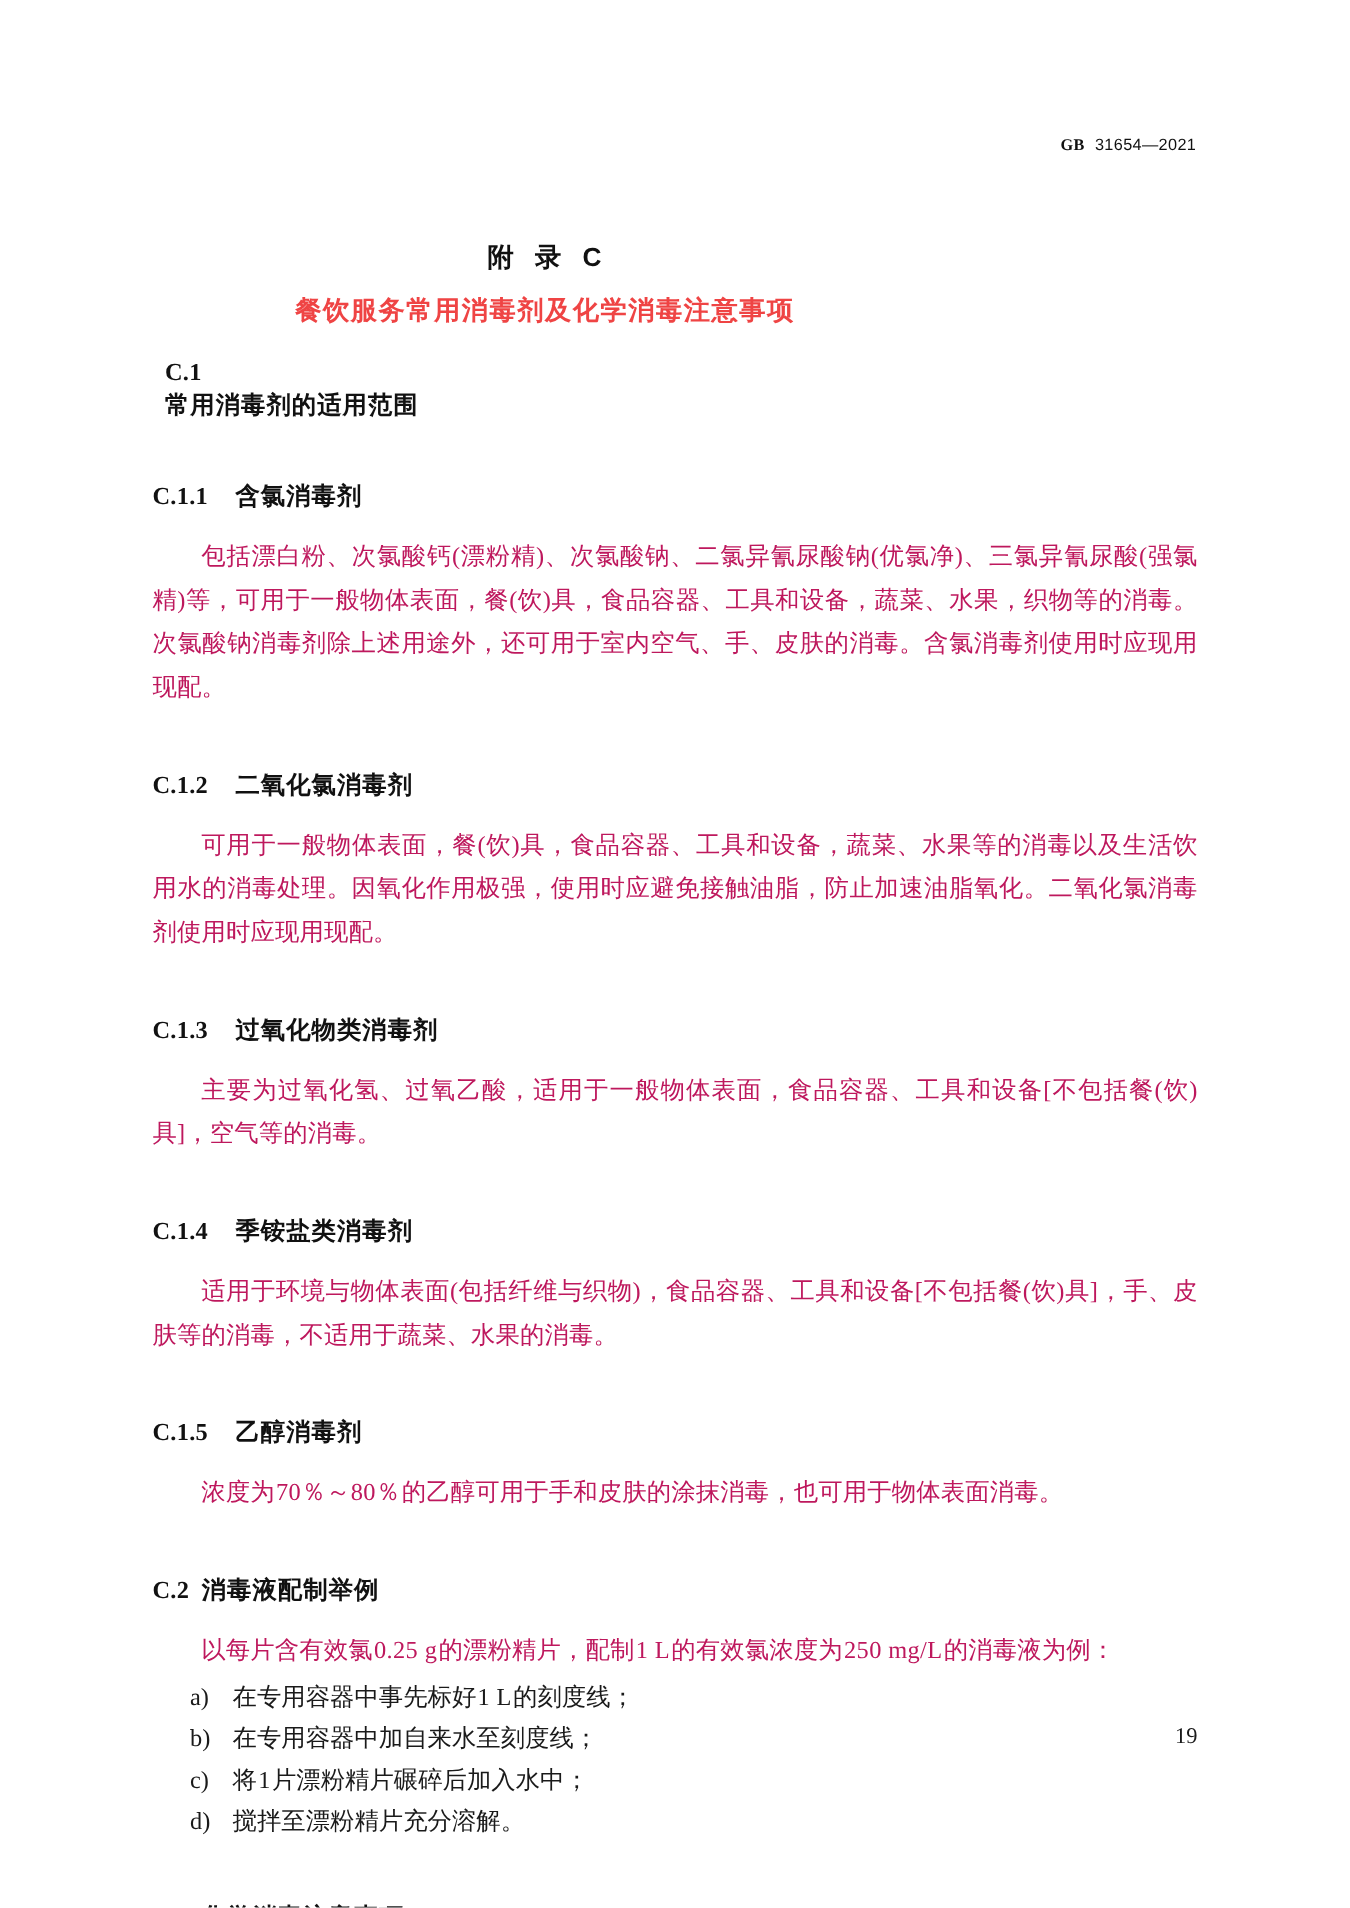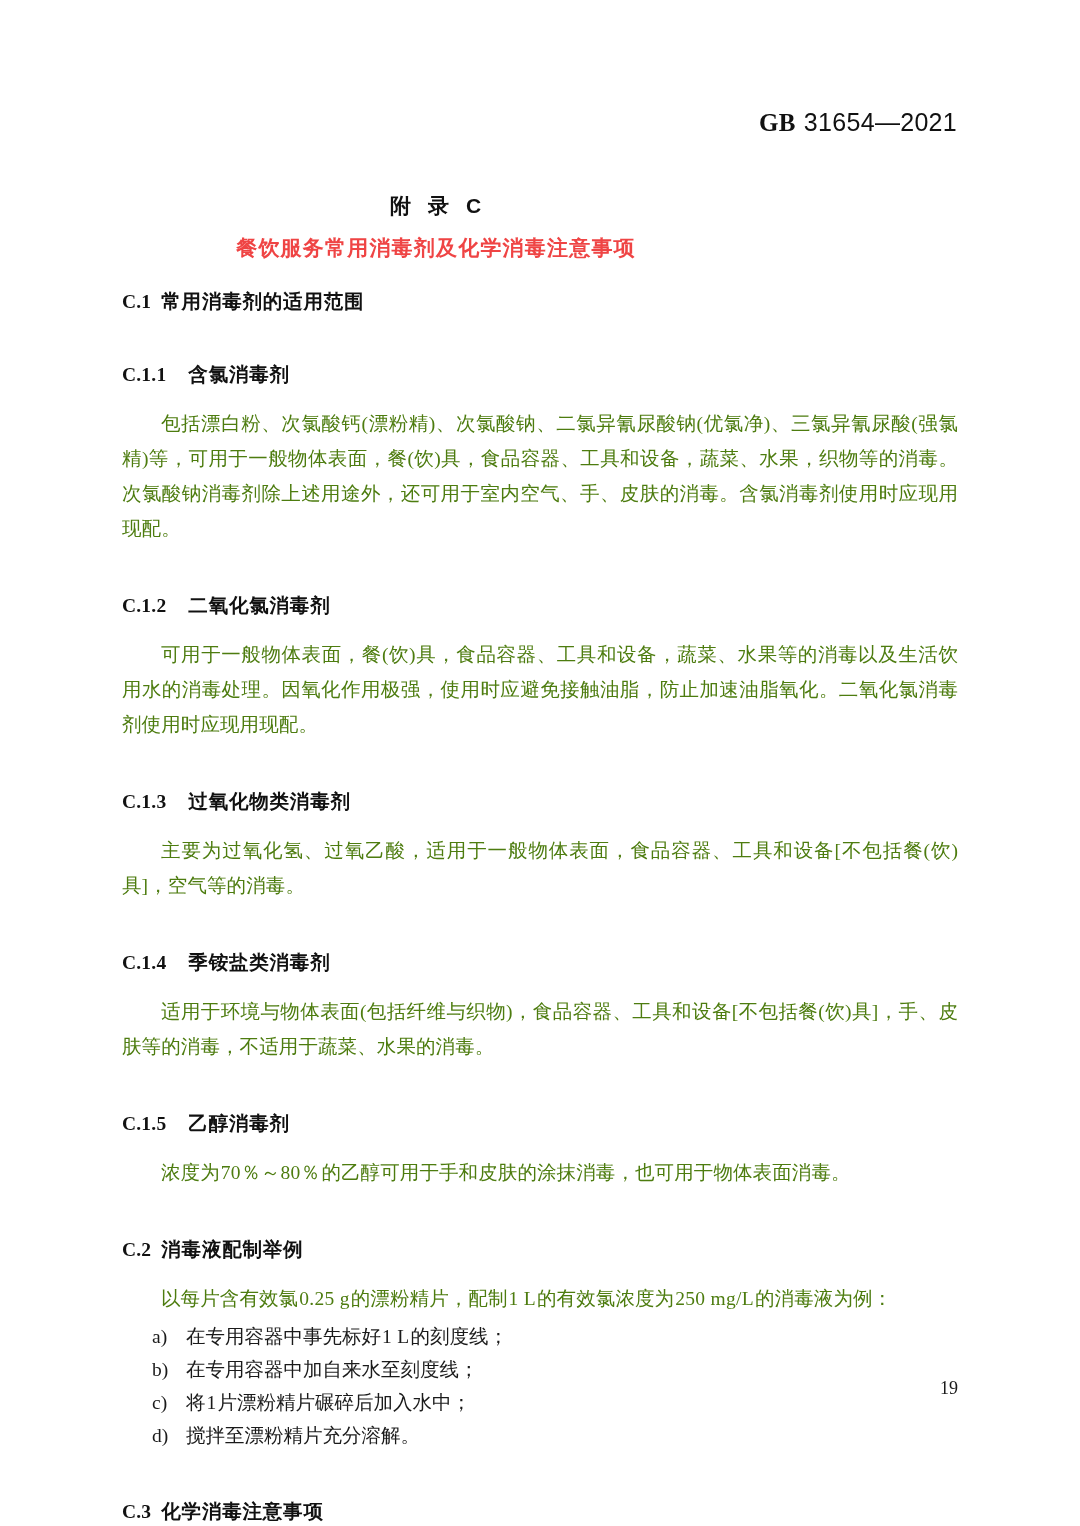--- a/index.html
+++ b/index.html
@@ -21,21 +21,21 @@
     width: 1080px;
     height: 1526px;
     box-sizing: border-box;
   }
 
   
   .runhead {
     position: absolute;
     top: 108px;
     right: 122px;
-    font-size: 25px;
+    font-size: 13px;
     letter-spacing: 0.4px;
     white-space: nowrap;
     color: #111;
   }
   .runhead .gb {
     font-weight: bold;
     font-family: "Liberation Serif", serif;
     margin-right: 7px;
   }
   .runhead .num {
@@ -92,33 +92,33 @@
   }
   .h-text {
     font-family: "Liberation Sans", sans-serif;
     font-weight: bold;
     font-size: 19.5px;
     letter-spacing: 0.8px;
   }
   .h1 .h-text { margin-left: 10px; }
   .h2 .h-text { margin-left: 22px; }
 
-  .sec-1 { margin-top: 0; }
+  .sec-1 { margin-top: 0; flex-direction: column; }
   .sec-2 { margin-top: 46px; }
 
   
   p.body {
     margin: 18px 0 0 0;
     font-size: 19.5px;
     line-height: 35px;
     text-align: justify;
     text-justify: inter-ideograph;
     text-indent: 2em;
     letter-spacing: 0.1px;
-    color: #4d7c0f;
+    color: #be185d;
   }
 
   
   .num {
     font-family: "Liberation Serif", serif;
     letter-spacing: 0.3px;
     padding: 0 1px;
   }
 
   

